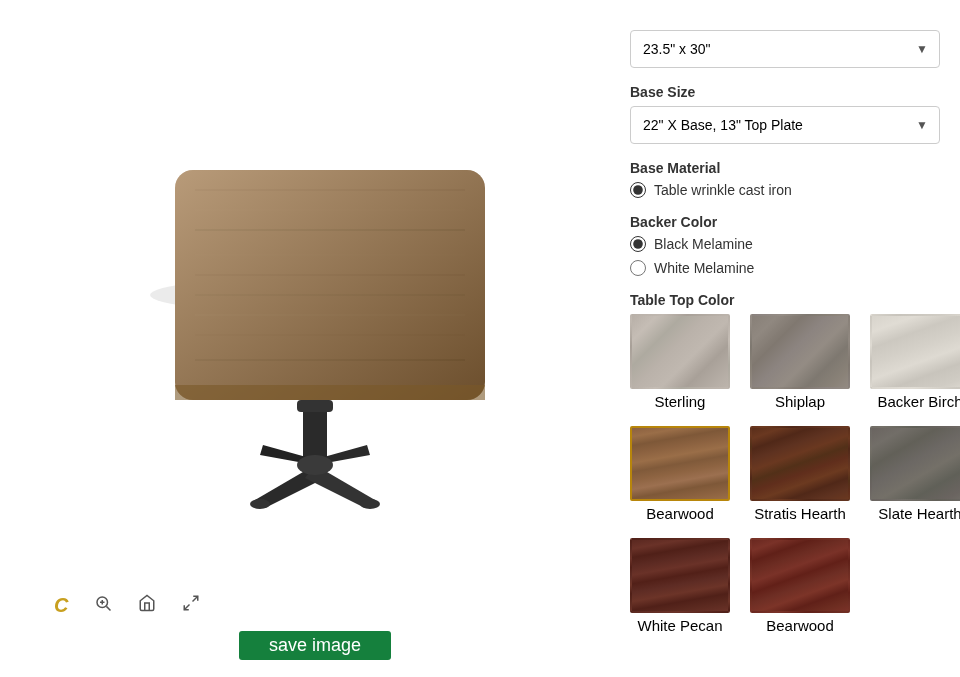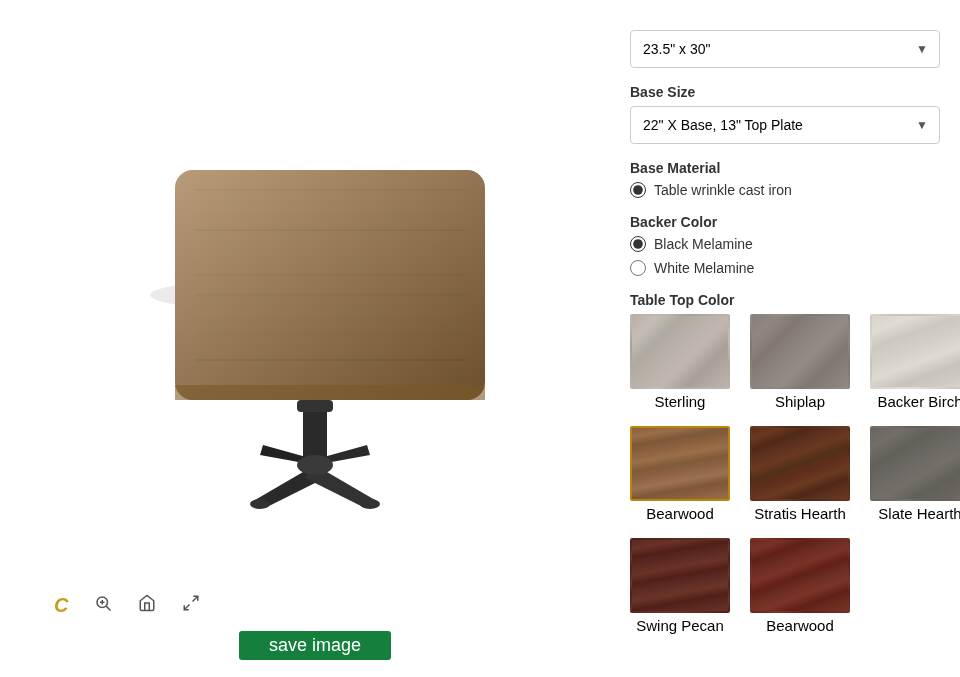--- a/index.html
+++ b/index.html
@@ -367,21 +367,21 @@
           <span class="swatch-label">Stratis Hearth</span>
         </div>
 
         <div class="color-swatch-item">
           <div class="swatch swatch-slate-hearth"></div>
           <span class="swatch-label">Slate Hearth</span>
         </div>
 
         <div class="color-swatch-item">
           <div class="swatch swatch-cocoa-pecan"></div>
-          <span class="swatch-label">Swing Pecan</span>
+          <span class="swatch-label">White Pecan</span>
         </div>
 
         <div class="color-swatch-item">
           <div class="swatch swatch-sequoia"></div>
           <span class="swatch-label">Bearwood</span>
         </div>
 
       </div>
     </div>
 

